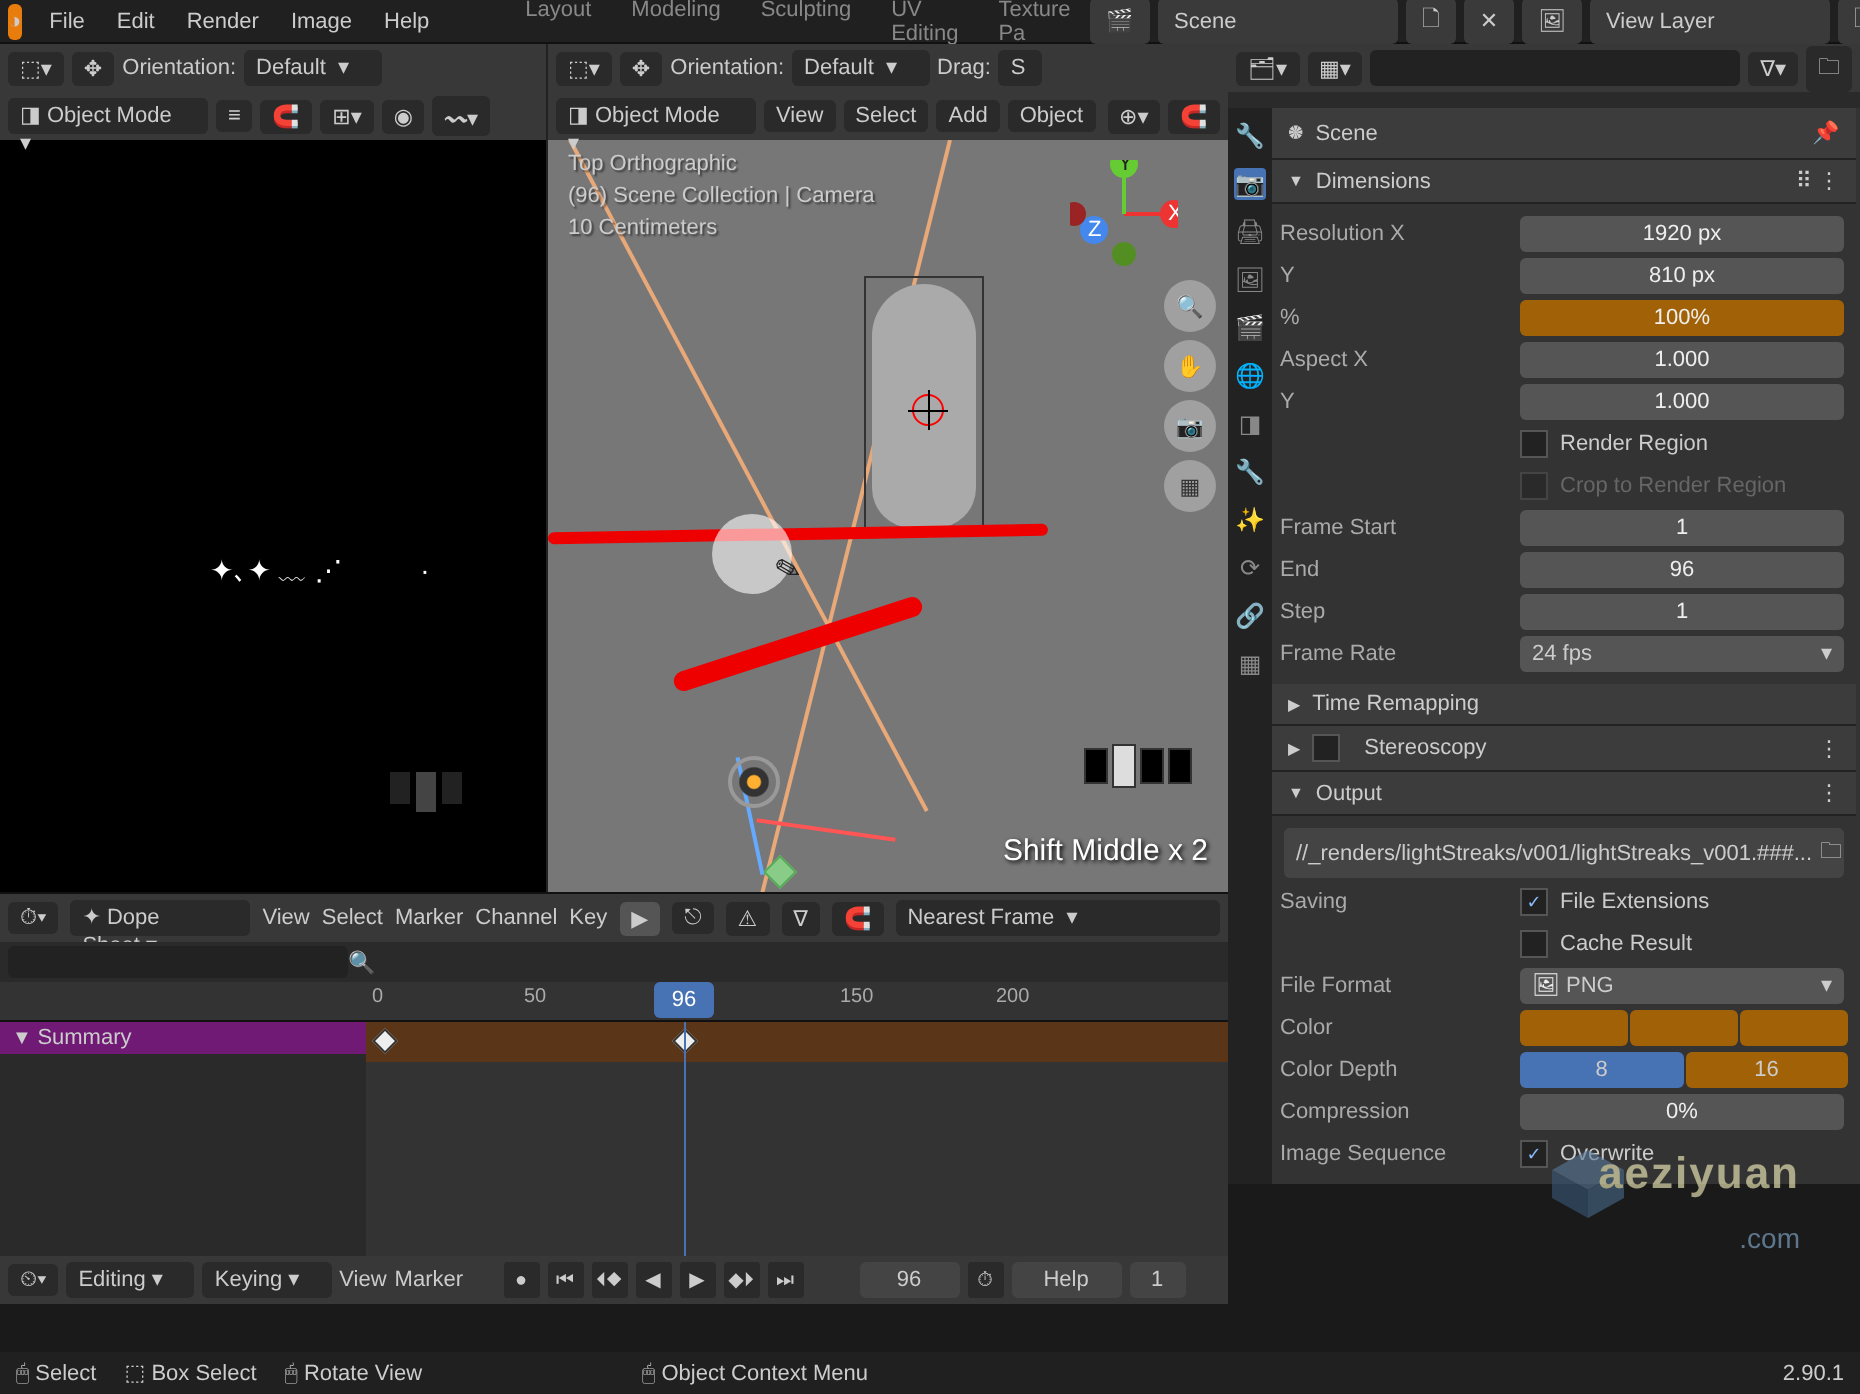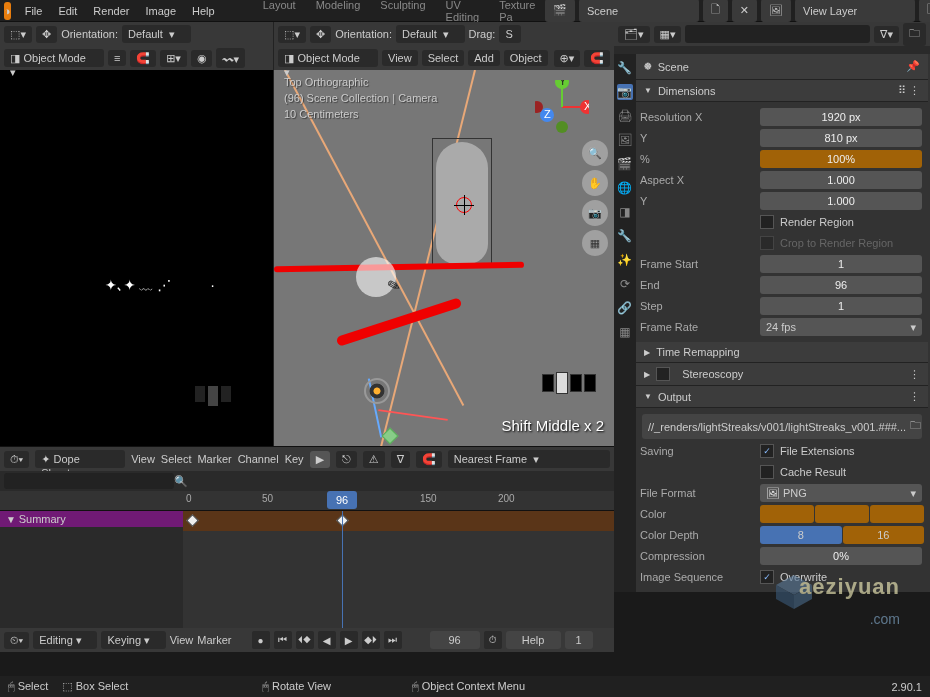--- a/index.html
+++ b/index.html
@@ -440,22 +440,22 @@
       <div class="pbtn">⏱</div>
       <div class="frame-in" style="width:55px"><span>Help</span></div>
       <div class="frame-in" style="width:28px">1</div>
     </div>
   </div>
 </div>
 
 <div class="status">
   <span>🖱 <span>Select</span></span>
   <span>⬚ <span>Box Select</span></span>
-  <span style="margin-left:120px">🖱 <span>Rotate View</span></span>
-  <span style="margin-left:67px">🖱 <span>Object Context Menu</span></span>
+  <span style="">🖱 <span>Rotate View</span></span>
+  <span style="margin-left:96px">🖱 <span>Object Context Menu</span></span>
   <span class="r">2.90.1</span>
 </div>
 
 <div class="watermark">
   <svg class="wm-cube">
       <polygon points="20,4 38,14 20,24 2,14" fill="#5a7a9a"></polygon>
       <polygon points="2,14 20,24 20,38 2,28" fill="#3a5a7a"></polygon>
       <polygon points="38,14 20,24 20,38 38,28" fill="#4a6a8a"></polygon>
     </svg>
   <span class="wm1">aeziyuan</span><br><span class="wm2">.com</span>

